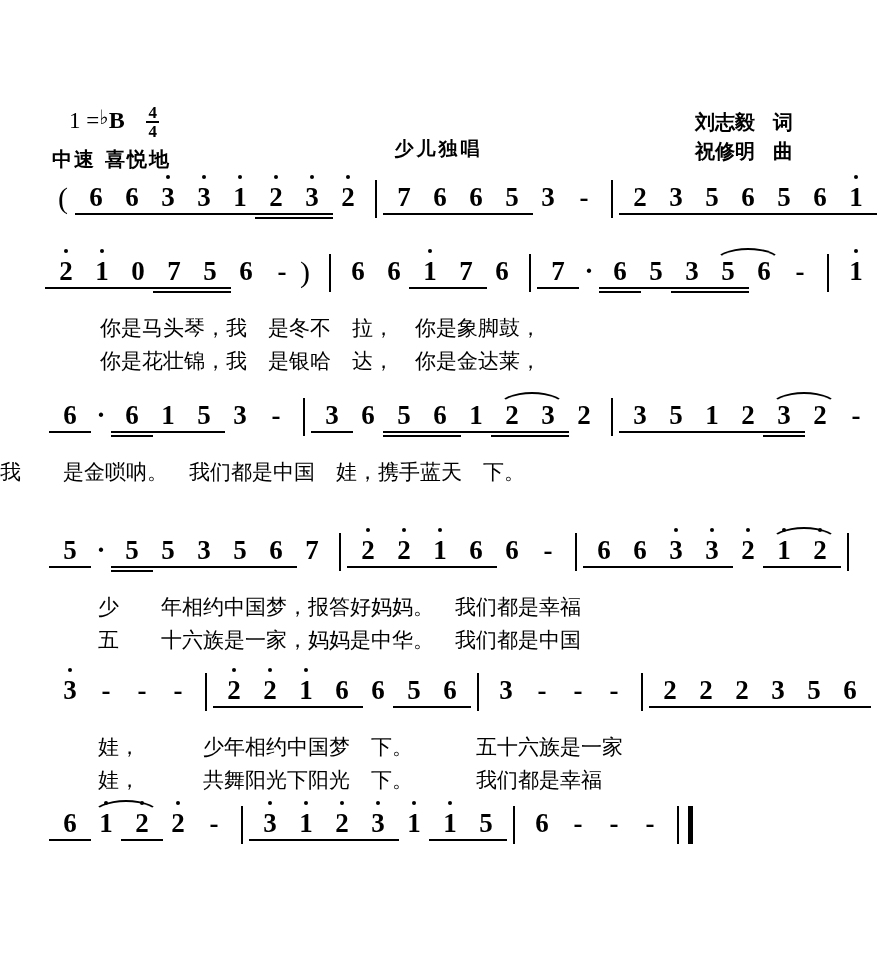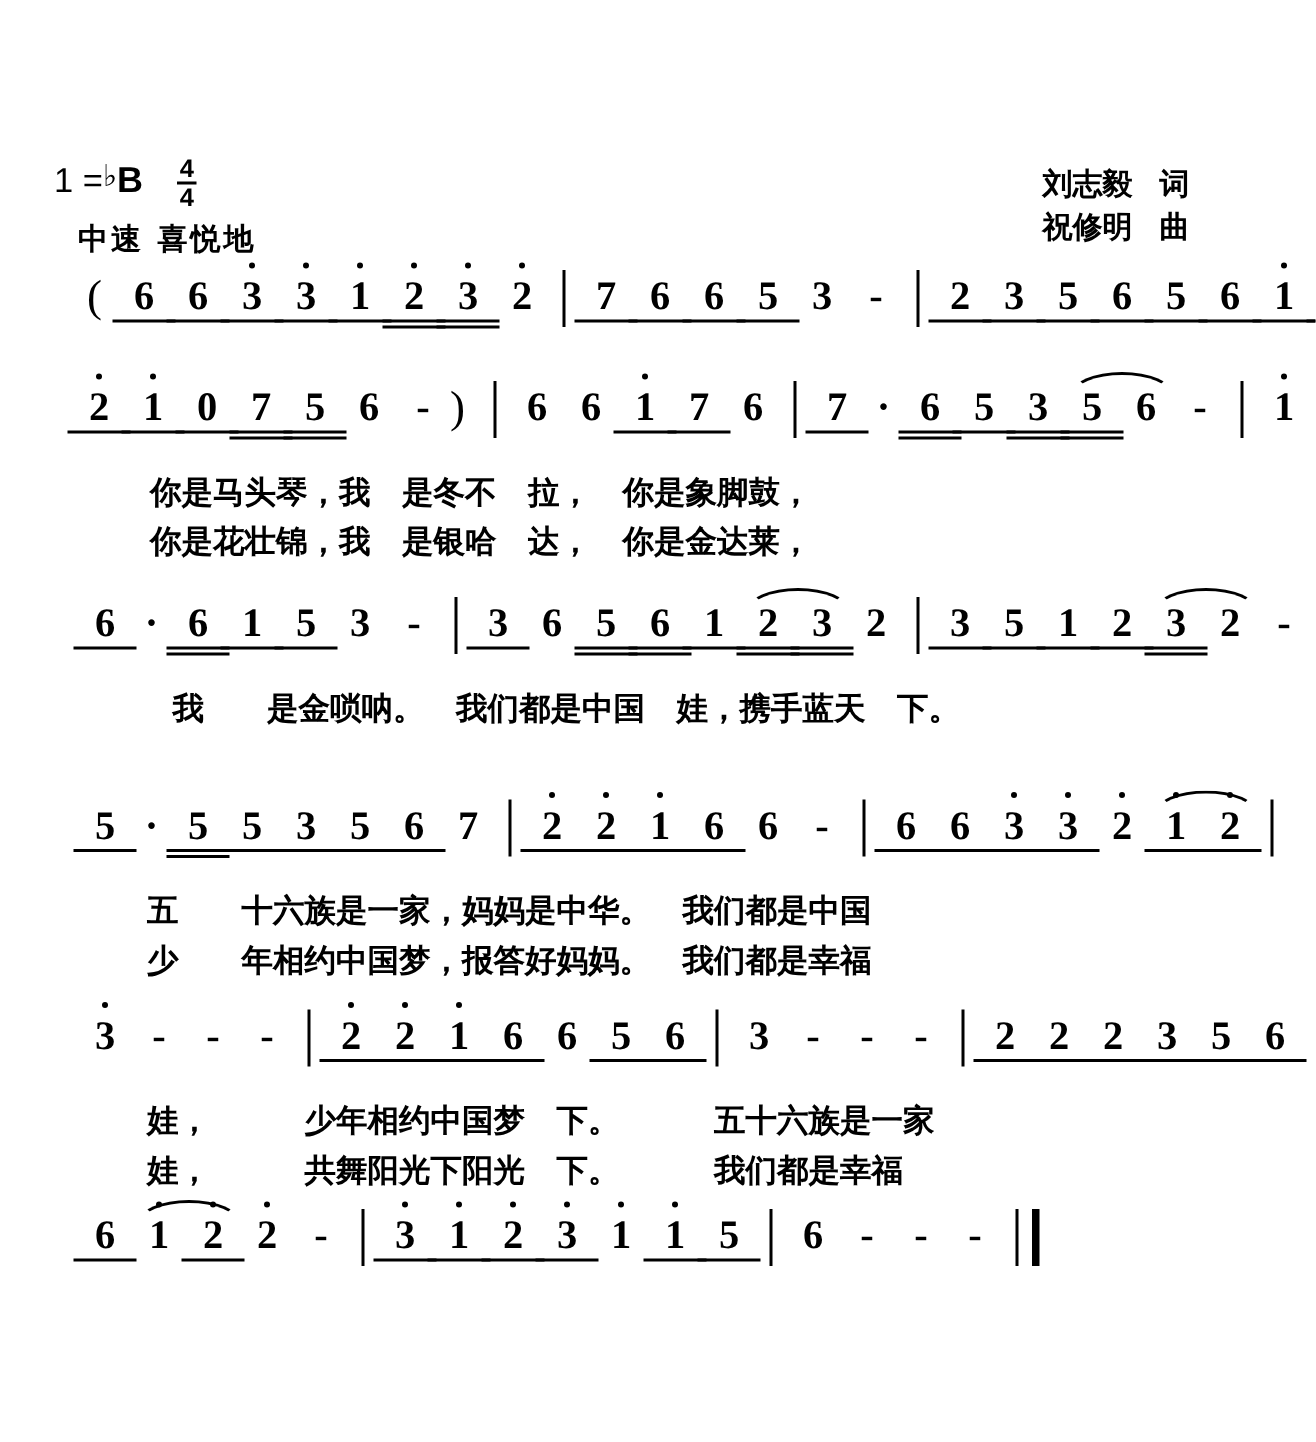--- a/index.html
+++ b/index.html
@@ -15,22 +15,22 @@
   
   .title{
     position:absolute;left:0;top:42px;width:877px;
     text-align:center;
     font-family:"DejaVu Sans","Liberation Sans",sans-serif;
     font-weight:bold;
     font-size:46px;
     letter-spacing:6px;
   }
   .keysig{
-    position:absolute;left:36px;top:104px;
-    font-size:23px;font-family:Liberation Sans, sans-serif;
+    position:absolute;left:69px;top:104px;
+    font-size:23px;font-family:Liberation Serif, serif;
     white-space:nowrap;
   }
   .keysig .flat{font-size:20px;vertical-align:4px;}
   .keysig .bnote{font-weight:bold;font-size:24px;}
   .meter{
     display:inline-block;vertical-align:-9px;margin-left:16px;
     font-weight:bold;font-size:17px;line-height:1;text-align:center;
   }
   .meter .num{display:block;padding:0 2px;}
   .meter .den{display:block;border-top:2px solid #000;padding:0 2px;}
@@ -119,59 +119,60 @@
   }
 
   
   .lyrics{
     position:relative;
     font-family:"DejaVu Sans","Liberation Sans",sans-serif;
     font-size:21px;line-height:33px;
     white-space:pre;
     letter-spacing:0px;
   }
-  .lyr-line{position:relative;height:33px;font-weight:bold;}
+  .lyr-line{position:relative;height:33px;}
   .lyr-line span{position:absolute;top:0;white-space:pre;}
 </style>
 </head>
 <body>
 
 <div class="sheet">
 
 
   <div class="keysig">
     <span>1 =</span><span class="flat">♭</span><span class="bnote">B</span>
     <span class="meter">
       <span class="num">4</span>
       <span class="den">4</span>
     </span>
   </div>
 
   <div class="tempo">中速  喜悦地</div>
+  <div class="subtitle">少儿独唱</div>
 
   <div class="credits">
     <div><span>刘志毅</span><span class="role">词</span></div>
     <div><span>祝修明</span><span class="role">曲</span></div>
   </div>
 
   <div id="systems-host">
       <div class="system" style="top: 182px;">
         <div class="noterow" style="padding-left: 58px;"><span class="paren" style="width: 20px;">(</span><span class="tok b1" style="width: 36px;"><span class="g">6</span></span><span class="tok b1" style="width: 36px;"><span class="g">6</span></span><span class="tok up b1" style="width: 36px;"><span class="g">3</span></span><span class="tok up b1" style="width: 36px;"><span class="g">3</span></span><span class="tok up b1" style="width: 36px;"><span class="g">1</span></span><span class="tok up b2" style="width: 36px;"><span class="g">2</span></span><span class="tok up b2" style="width: 36px;"><span class="g">3</span></span><span class="tok up" style="width: 36px;"><span class="g">2</span></span><span class="bar"></span><span class="tok b1" style="width: 36px;"><span class="g">7</span></span><span class="tok b1" style="width: 36px;"><span class="g">6</span></span><span class="tok b1" style="width: 36px;"><span class="g">6</span></span><span class="tok b1" style="width: 36px;"><span class="g">5</span></span><span class="tok" style="width: 36px;"><span class="g">3</span></span><span class="dashm" style="width: 36px;">-</span><span class="bar"></span><span class="tok b1" style="width: 36px;"><span class="g">2</span></span><span class="tok b1" style="width: 36px;"><span class="g">3</span></span><span class="tok b1" style="width: 36px;"><span class="g">5</span></span><span class="tok b1" style="width: 36px;"><span class="g">6</span></span><span class="tok b1" style="width: 36px;"><span class="g">5</span></span><span class="tok b1" style="width: 36px;"><span class="g">6</span></span><span class="tok up b1" style="width: 36px;"><span class="g">1</span></span><span class="tok up b1" style="width: 36px;"><span class="g">3</span></span></div>
       </div>
       <div class="system" style="top: 256px;">
         <div class="noterow" style="padding-left: 48px;"><span class="tok up b1" style="width: 36px;"><span class="g">2</span></span><span class="tok up b1" style="width: 36px;"><span class="g">1</span></span><span class="tok b1" style="width: 36px;"><span class="g">0</span></span><span class="tok b2" style="width: 36px;"><span class="g">7</span></span><span class="tok b2" style="width: 36px;"><span class="g">5</span></span><span class="tok" style="width: 36px;"><span class="g">6</span></span><span class="dashm" style="width: 36px;">-</span><span class="paren" style="width: 20px;">)</span><span class="bar"></span><span class="tok" style="width: 36px;"><span class="g">6</span></span><span class="tok" style="width: 36px;"><span class="g">6</span></span><span class="tok up b1" style="width: 36px;"><span class="g">1</span></span><span class="tok b1" style="width: 36px;"><span class="g">7</span></span><span class="tok" style="width: 36px;"><span class="g">6</span></span><span class="bar"></span><span class="tok b1" style="width: 36px;"><span class="g">7</span></span><span class="dot-ext" style="width: 26px;">·</span><span class="tok b2" style="width: 36px;"><span class="g">6</span></span><span class="tok b1" style="width: 36px;"><span class="g">5</span></span><span class="tok b2" style="width: 36px;"><span class="g">3</span></span><span class="tok b2" style="width: 36px;"><span class="g">5</span></span><span class="tok" style="width: 36px;"><span class="g">6</span></span><span class="dashm" style="width: 36px;">-</span><span class="bar"></span><span class="tok up" style="width: 36px;"><span class="g">1</span></span><span class="tok up" style="width: 36px;"><span class="g">2</span></span><div class="slur" style="left: 714px; width: 64px; top: -8px;"></div></div>
         <div class="lyrics" style="padding-left: 100px;"><div class="lyr-line"><span>你是马头琴，我　是冬不　拉，　你是象脚鼓，</span></div><div class="lyr-line"><span>你是花壮锦，我　是银哈　达，　你是金达莱，</span></div></div>
       </div>
       <div class="system" style="top: 400px;">
         <div class="noterow" style="padding-left: 52px;"><span class="tok b1" style="width: 36px;"><span class="g">6</span></span><span class="dot-ext" style="width: 26px;">·</span><span class="tok b2" style="width: 36px;"><span class="g">6</span></span><span class="tok b1" style="width: 36px;"><span class="g">1</span></span><span class="tok b1" style="width: 36px;"><span class="g">5</span></span><span class="tok" style="width: 36px;"><span class="g">3</span></span><span class="dashm" style="width: 36px;">-</span><span class="bar"></span><span class="tok b1" style="width: 36px;"><span class="g">3</span></span><span class="tok" style="width: 36px;"><span class="g">6</span></span><span class="tok b2" style="width: 36px;"><span class="g">5</span></span><span class="tok b2" style="width: 36px;"><span class="g">6</span></span><span class="tok b1" style="width: 36px;"><span class="g">1</span></span><span class="tok b2" style="width: 36px;"><span class="g">2</span></span><span class="tok b2" style="width: 36px;"><span class="g">3</span></span><span class="tok" style="width: 36px;"><span class="g">2</span></span><span class="bar"></span><span class="tok b1" style="width: 36px;"><span class="g">3</span></span><span class="tok b1" style="width: 36px;"><span class="g">5</span></span><span class="tok b1" style="width: 36px;"><span class="g">1</span></span><span class="tok b1" style="width: 36px;"><span class="g">2</span></span><span class="tok b2" style="width: 36px;"><span class="g">3</span></span><span class="tok" style="width: 36px;"><span class="g">2</span></span><span class="dashm" style="width: 36px;">-</span><div class="slur" style="left: 498px; width: 64px; top: -8px;"></div><div class="slur" style="left: 770px; width: 64px; top: -8px;"></div></div>
-        <div class="lyrics" style="padding-left: 98px; margin-left: 17px;"><div class="lyr-line"><span>我　　是金唢呐。　我们都是中国　娃，携手蓝天　下。</span></div></div>
+        <div class="lyrics" style=""><div class="lyr-line"><span>我　　是金唢呐。　我们都是中国　娃，携手蓝天　下。</span></div></div>
       </div>
       <div class="system" style="top: 535px;">
         <div class="noterow" style="padding-left: 52px;"><span class="tok b1" style="width: 36px;"><span class="g">5</span></span><span class="dot-ext" style="width: 26px;">·</span><span class="tok b2" style="width: 36px;"><span class="g">5</span></span><span class="tok b1" style="width: 36px;"><span class="g">5</span></span><span class="tok b1" style="width: 36px;"><span class="g">3</span></span><span class="tok b1" style="width: 36px;"><span class="g">5</span></span><span class="tok b1" style="width: 36px;"><span class="g">6</span></span><span class="tok" style="width: 36px;"><span class="g">7</span></span><span class="bar"></span><span class="tok up b1" style="width: 36px;"><span class="g">2</span></span><span class="tok up b1" style="width: 36px;"><span class="g">2</span></span><span class="tok up b1" style="width: 36px;"><span class="g">1</span></span><span class="tok b1" style="width: 36px;"><span class="g">6</span></span><span class="tok" style="width: 36px;"><span class="g">6</span></span><span class="dashm" style="width: 36px;">-</span><span class="bar"></span><span class="tok b1" style="width: 36px;"><span class="g">6</span></span><span class="tok b1" style="width: 36px;"><span class="g">6</span></span><span class="tok up b1" style="width: 36px;"><span class="g">3</span></span><span class="tok up b1" style="width: 36px;"><span class="g">3</span></span><span class="tok up" style="width: 36px;"><span class="g">2</span></span><span class="tok up b1" style="width: 36px;"><span class="g">1</span></span><span class="tok up b1" style="width: 36px;"><span class="g">2</span></span><span class="bar"></span><div class="slur" style="left: 770px; width: 64px; top: -8px;"></div></div>
-        <div class="lyrics" style="padding-left: 98px;"><div class="lyr-line"><span>五　　十六族是一家，妈妈是中华。　我们都是中国</span></div><div class="lyr-line"><span>少　　年相约中国梦，报答好妈妈。　我们都是幸福</span></div></div>
+        <div class="lyrics" style="padding-left: 98px;"><div class="lyr-line"><span>少　　年相约中国梦，报答好妈妈。　我们都是幸福</span></div><div class="lyr-line"><span>五　　十六族是一家，妈妈是中华。　我们都是中国</span></div></div>
       </div>
       <div class="system" style="top: 675px;">
         <div class="noterow" style="padding-left: 52px;"><span class="tok up" style="width: 36px;"><span class="g">3</span></span><span class="dashm" style="width: 36px;">-</span><span class="dashm" style="width: 36px;">-</span><span class="dashm" style="width: 36px;">-</span><span class="bar"></span><span class="tok up b1" style="width: 36px;"><span class="g">2</span></span><span class="tok up b1" style="width: 36px;"><span class="g">2</span></span><span class="tok up b1" style="width: 36px;"><span class="g">1</span></span><span class="tok b1" style="width: 36px;"><span class="g">6</span></span><span class="tok" style="width: 36px;"><span class="g">6</span></span><span class="tok b1" style="width: 36px;"><span class="g">5</span></span><span class="tok b1" style="width: 36px;"><span class="g">6</span></span><span class="bar"></span><span class="tok" style="width: 36px;"><span class="g">3</span></span><span class="dashm" style="width: 36px;">-</span><span class="dashm" style="width: 36px;">-</span><span class="dashm" style="width: 36px;">-</span><span class="bar"></span><span class="tok b1" style="width: 36px;"><span class="g">2</span></span><span class="tok b1" style="width: 36px;"><span class="g">2</span></span><span class="tok b1" style="width: 36px;"><span class="g">2</span></span><span class="tok b1" style="width: 36px;"><span class="g">3</span></span><span class="tok b1" style="width: 36px;"><span class="g">5</span></span><span class="tok b1" style="width: 36px;"><span class="g">6</span></span><span class="tok" style="width: 36px;"><span class="g">5</span></span></div>
         <div class="lyrics" style="padding-left: 98px;"><div class="lyr-line"><span>娃，　　　少年相约中国梦　下。　　　五十六族是一家</span></div><div class="lyr-line"><span>娃，　　　共舞阳光下阳光　下。　　　我们都是幸福</span></div></div>
       </div>
       <div class="system" style="top: 808px;">
         <div class="noterow" style="padding-left: 52px;"><span class="tok b1" style="width: 36px;"><span class="g">6</span></span><span class="tok up" style="width: 36px;"><span class="g">1</span></span><span class="tok up b1" style="width: 36px;"><span class="g">2</span></span><span class="tok up" style="width: 36px;"><span class="g">2</span></span><span class="dashm" style="width: 36px;">-</span><span class="bar"></span><span class="tok up b1" style="width: 36px;"><span class="g">3</span></span><span class="tok up b1" style="width: 36px;"><span class="g">1</span></span><span class="tok up b1" style="width: 36px;"><span class="g">2</span></span><span class="tok up b1" style="width: 36px;"><span class="g">3</span></span><span class="tok up" style="width: 36px;"><span class="g">1</span></span><span class="tok up b1" style="width: 36px;"><span class="g">1</span></span><span class="tok b1" style="width: 36px;"><span class="g">5</span></span><span class="bar"></span><span class="tok" style="width: 36px;"><span class="g">6</span></span><span class="dashm" style="width: 36px;">-</span><span class="dashm" style="width: 36px;">-</span><span class="dashm" style="width: 36px;">-</span><span class="endbar"></span><div class="slur" style="left: 92px; width: 64px; top: -8px;"></div></div>
       </div>
     </div>
 </div>

